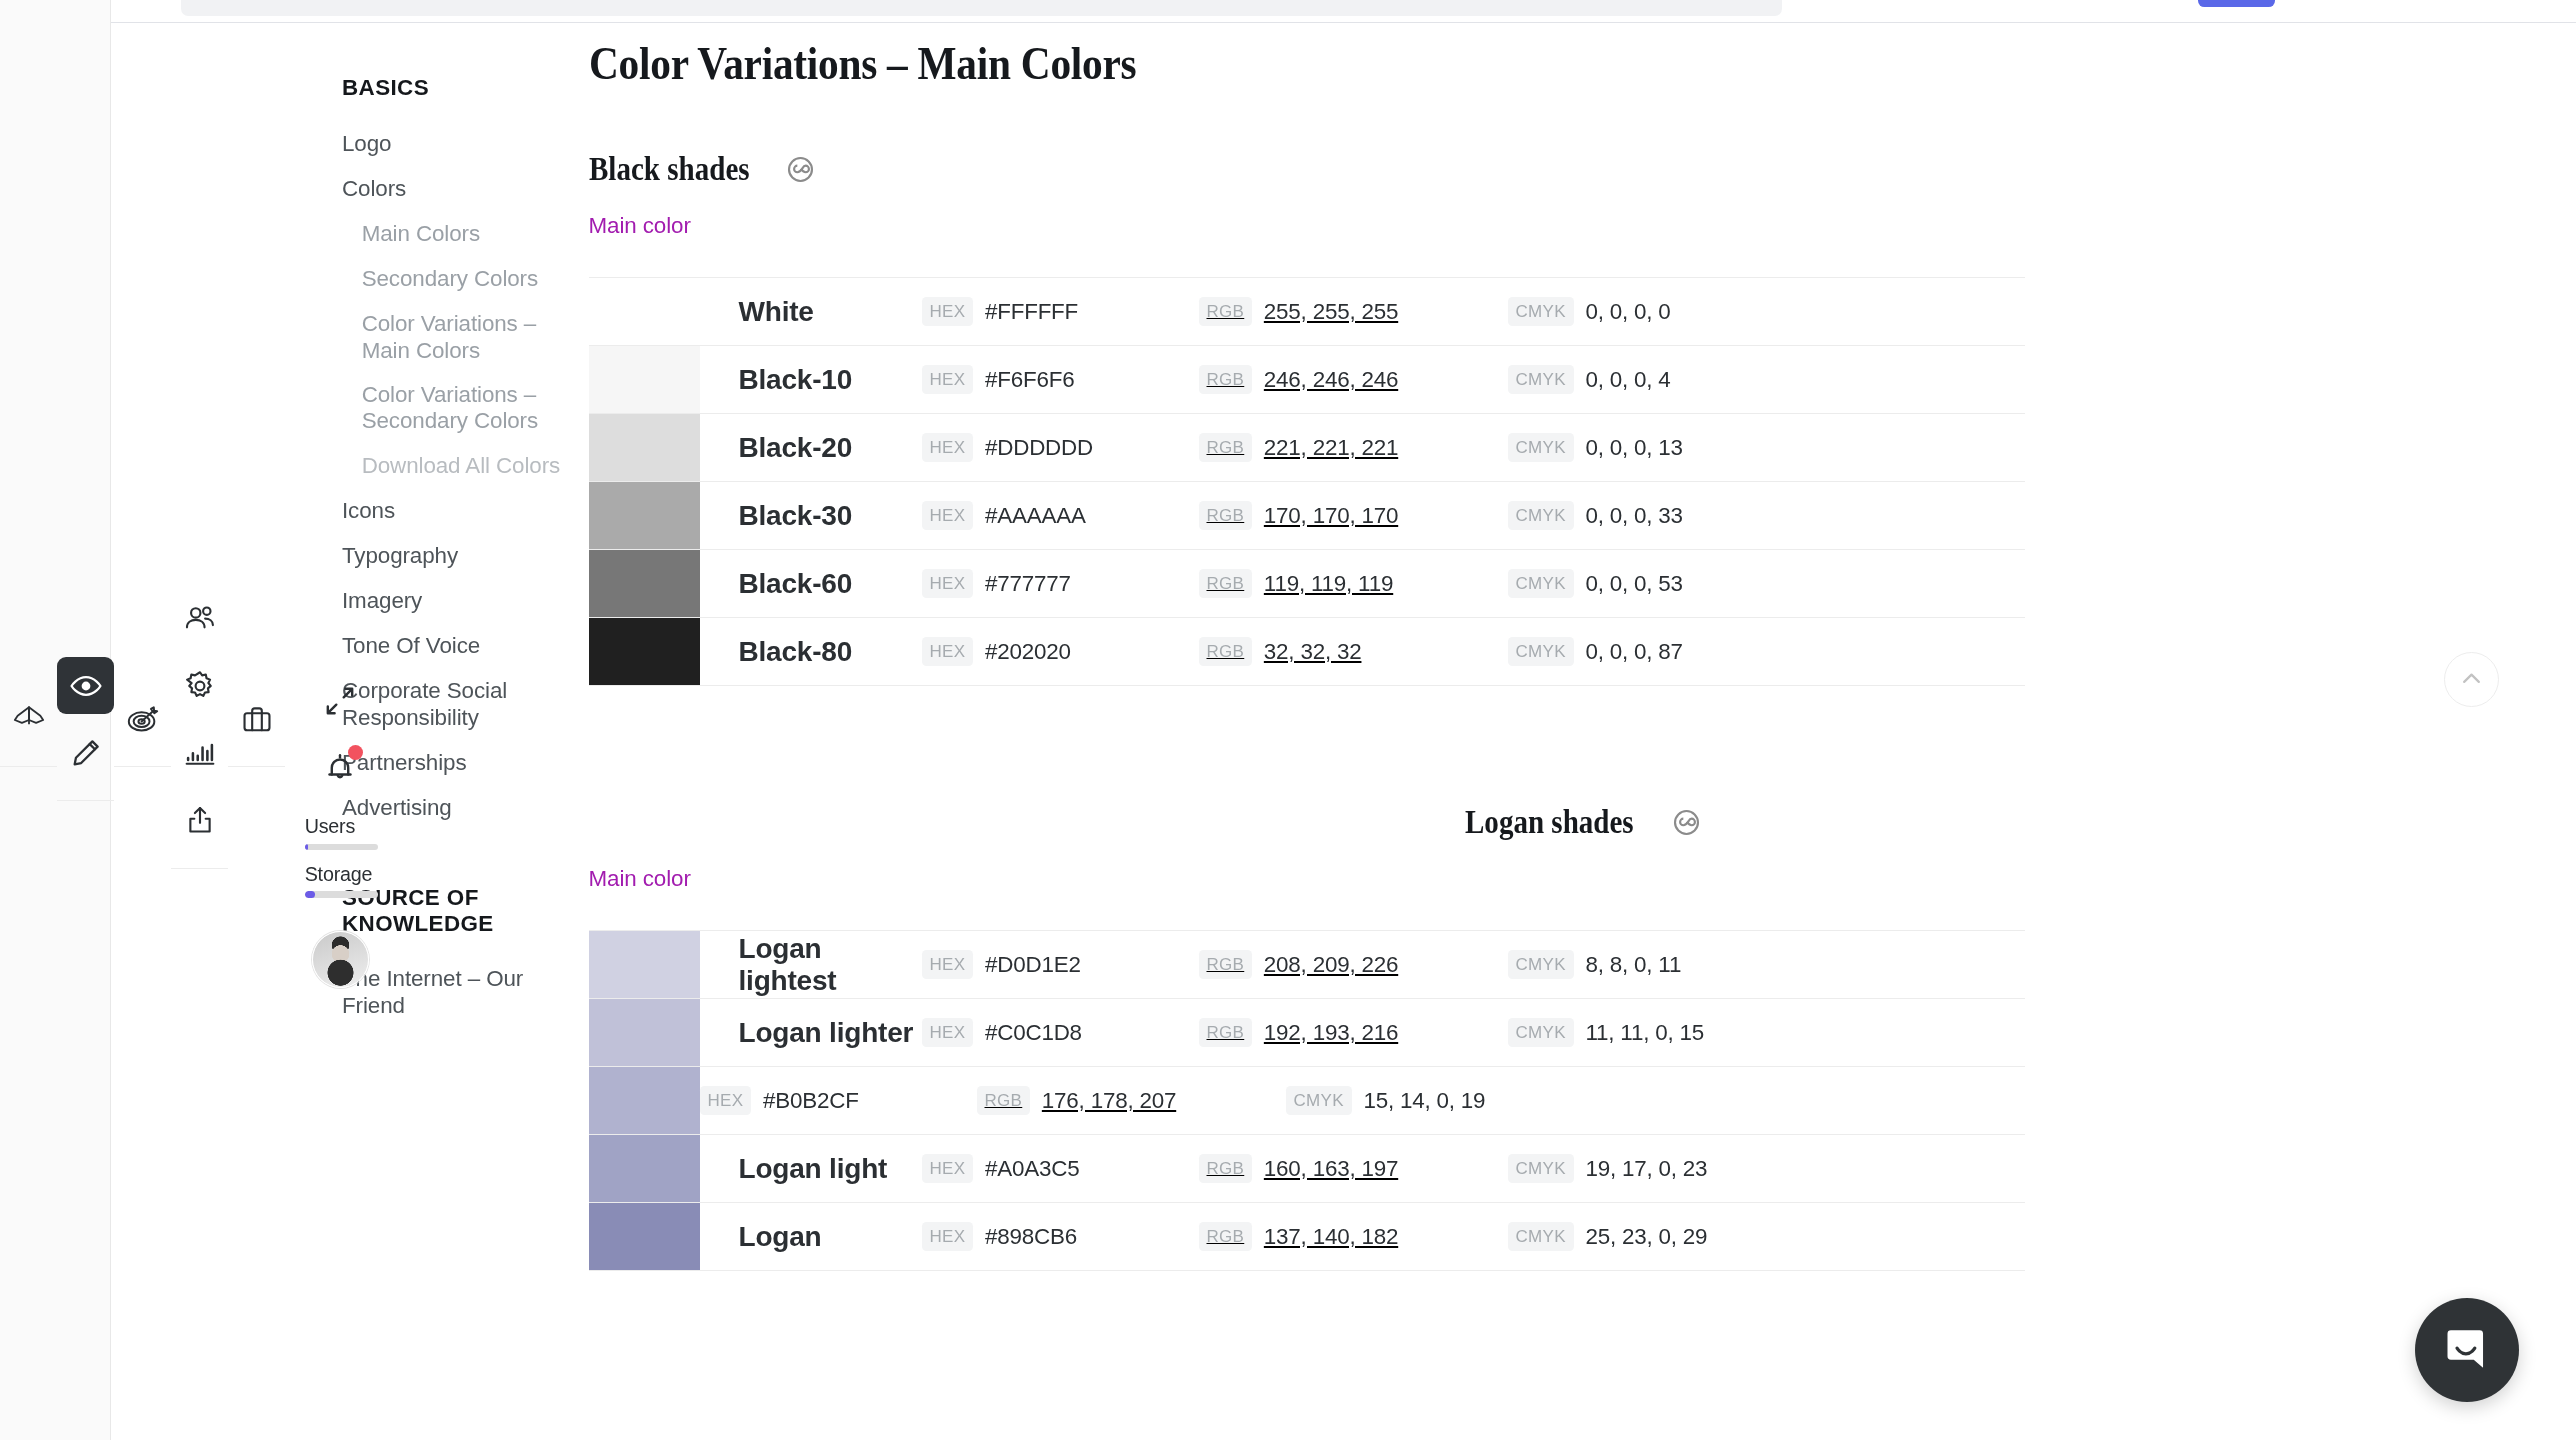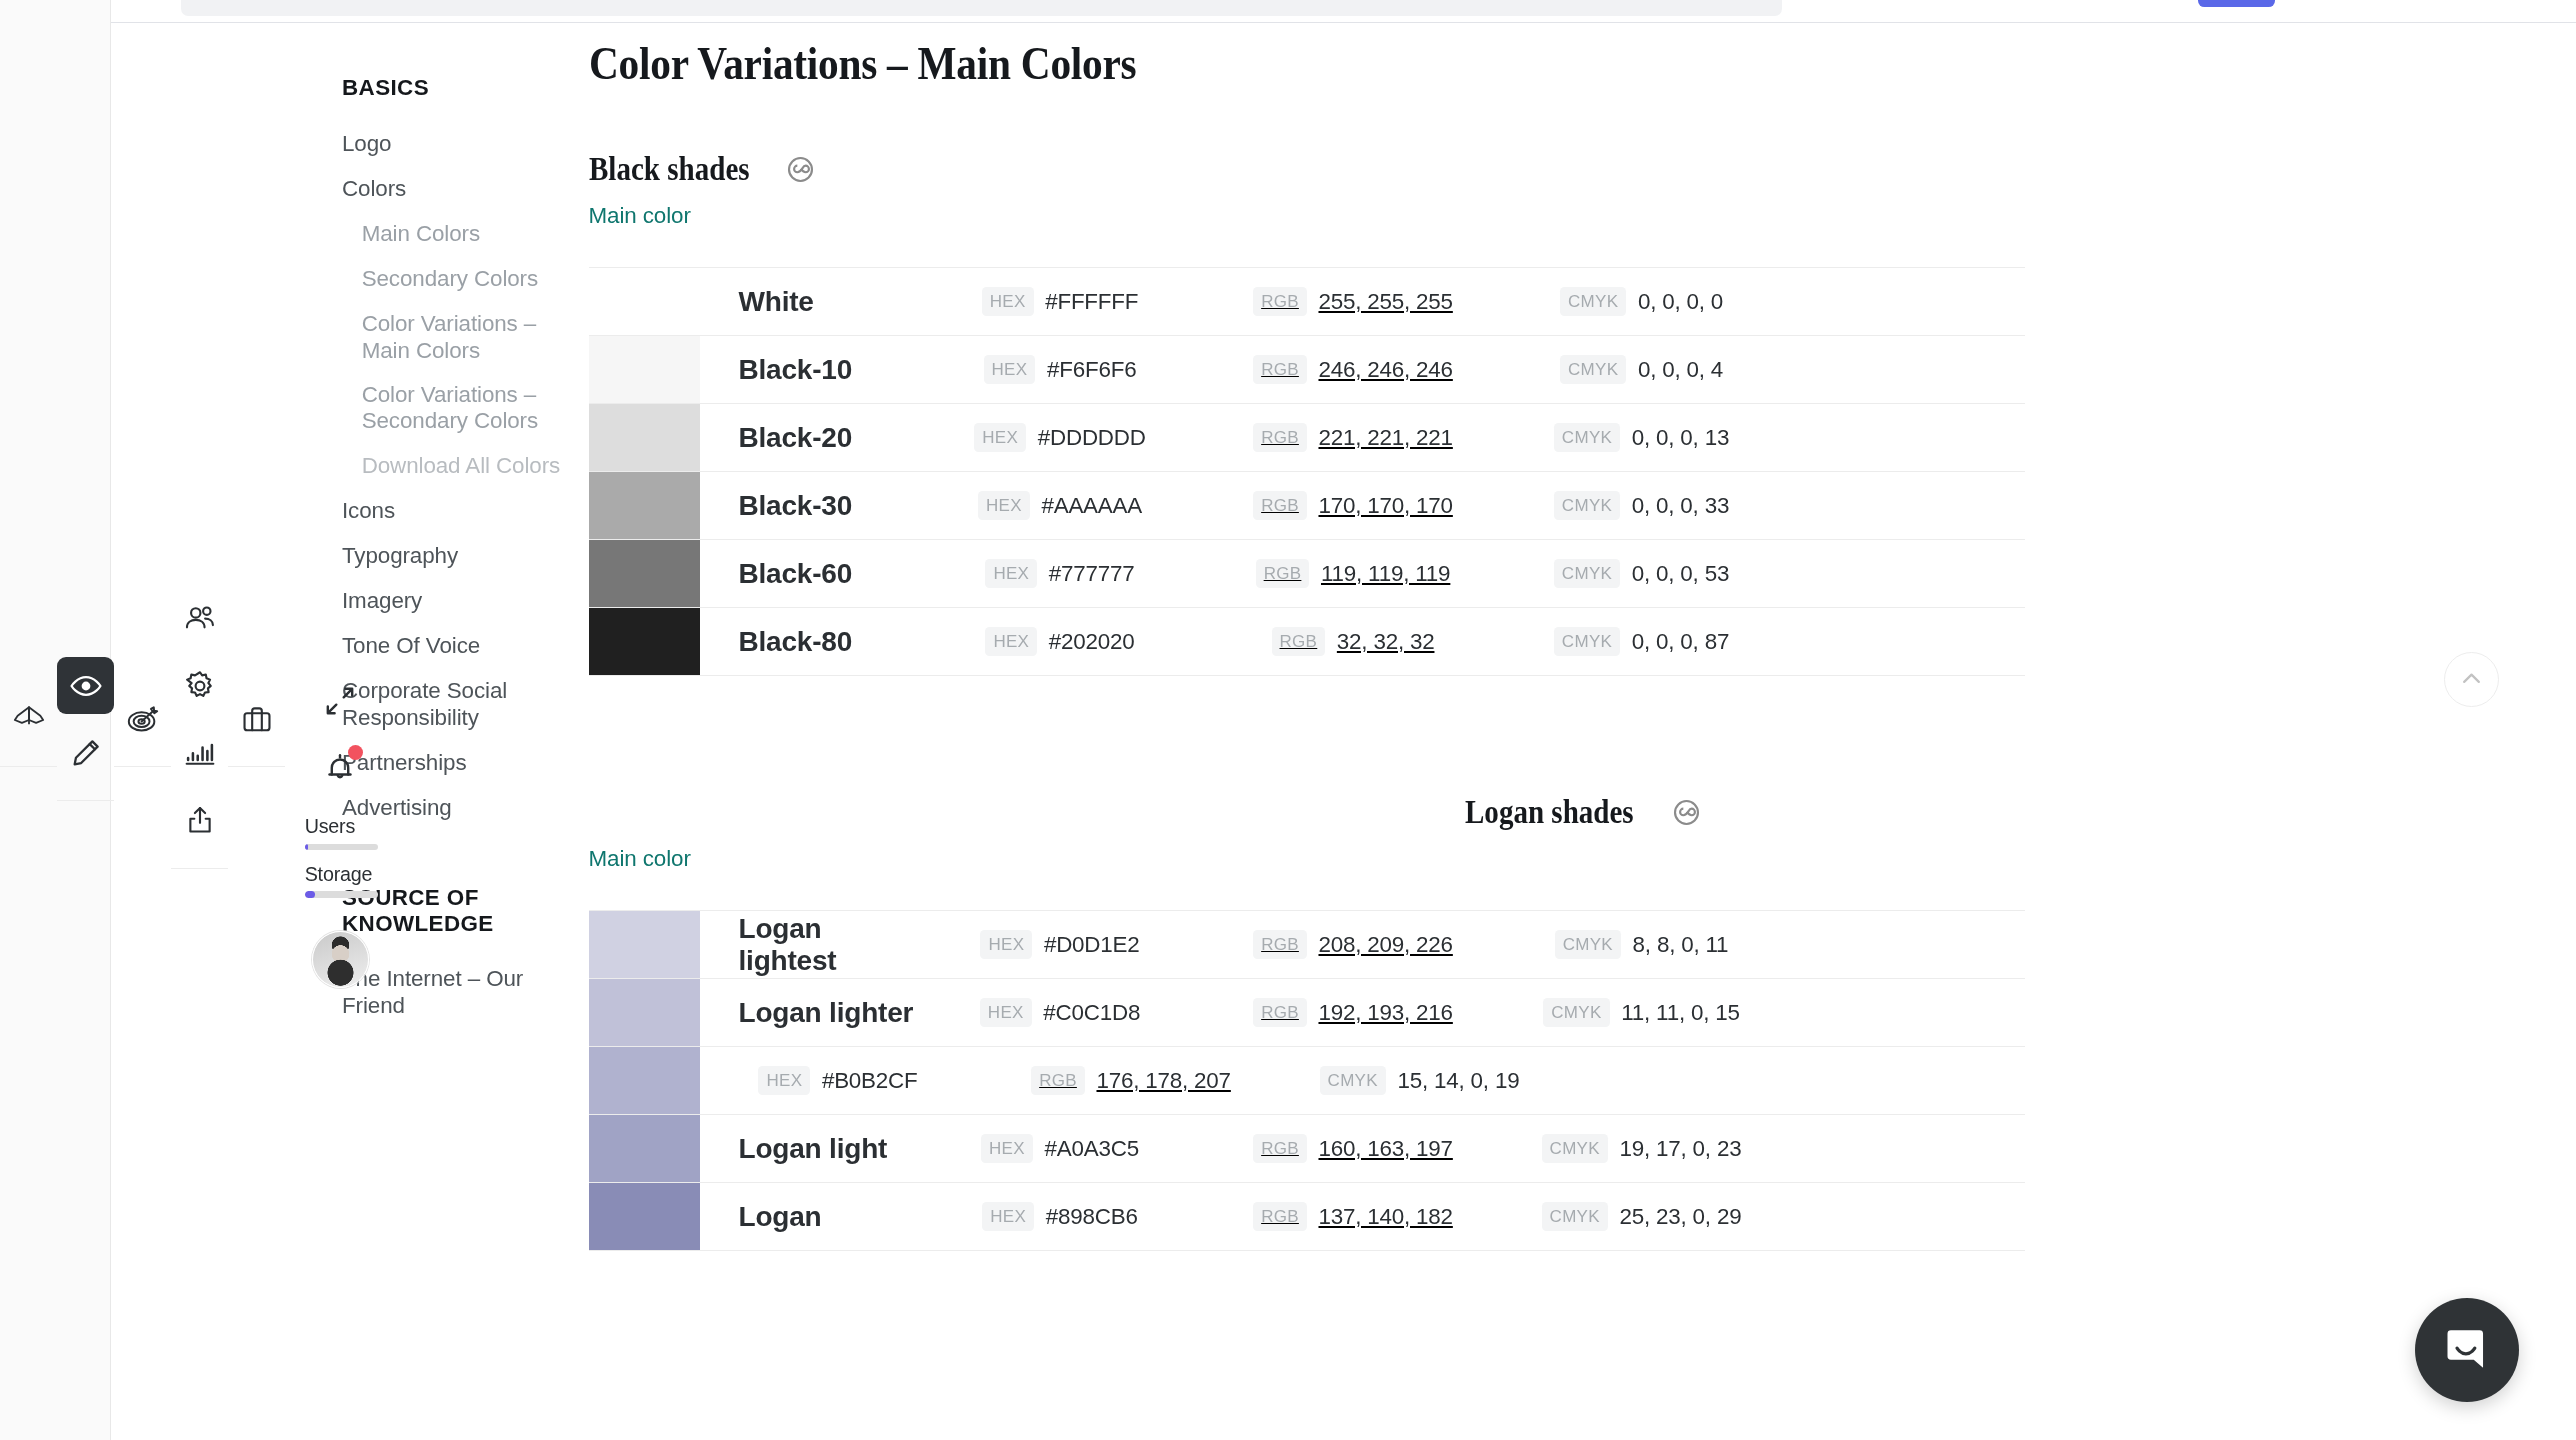--- a/index.html
+++ b/index.html
@@ -129,21 +129,21 @@
     display: flex; align-items: center; gap: 16px;
     margin-top: 61px;
   }
   .section-head h2 {
     font-family: "Liberation Serif", serif;
     font-size: 33px; font-weight: 700; color: #16191d;
     transform: scaleX(0.88); transform-origin: left center;
   }
   .cc-icon { width: 27px; height: 27px; color: #8b8b8b; display: block; }
   .section-sub {
-    font-size: 22.4px; color: #0f766e; margin-top: 15px; letter-spacing: -0.1px;
+    font-size: 22.4px; color: #a21caf; margin-top: 25px; letter-spacing: -0.1px;
   }
 
   
   .ctable {
     margin-top: 38px;
     width: 1436px;
     border-top: 1.8px solid #ececec;
   }
   .crow {
     display: flex; align-items: stretch;
@@ -151,21 +151,21 @@
     height: 68px;
   }
   .swatch { width: 111px; flex: 0 0 111px; }
   .cname {
     flex: 0 0 222px;
     display: flex; align-items: center;
     padding-left: 39px;
     font-size: 28px; font-weight: 700; color: #2b2f33;
     letter-spacing: -0.2px;
   }
-  .cfield { display: flex; align-items: center; gap: 11.6px; justify-content: center; }
+  .cfield { display: flex; align-items: center; gap: 11.6px; }
   .cfield.hex  { flex: 0 0 277px; }
   .cfield.rgb  { flex: 0 0 309px; text-decoration: underline; }
   .cfield.cmyk { flex: 0 0 268px; }
   .ftag {
     background: #f3f4f5; color: #a6abaf;
     font-size: 17px; letter-spacing: 0.3px;
     padding: 6.3px 8px; border-radius: 4.5px; line-height: 1;
   }
   .fval {
     font-size: 22.4px; color: #2b2f33; letter-spacing: -0.2px;

